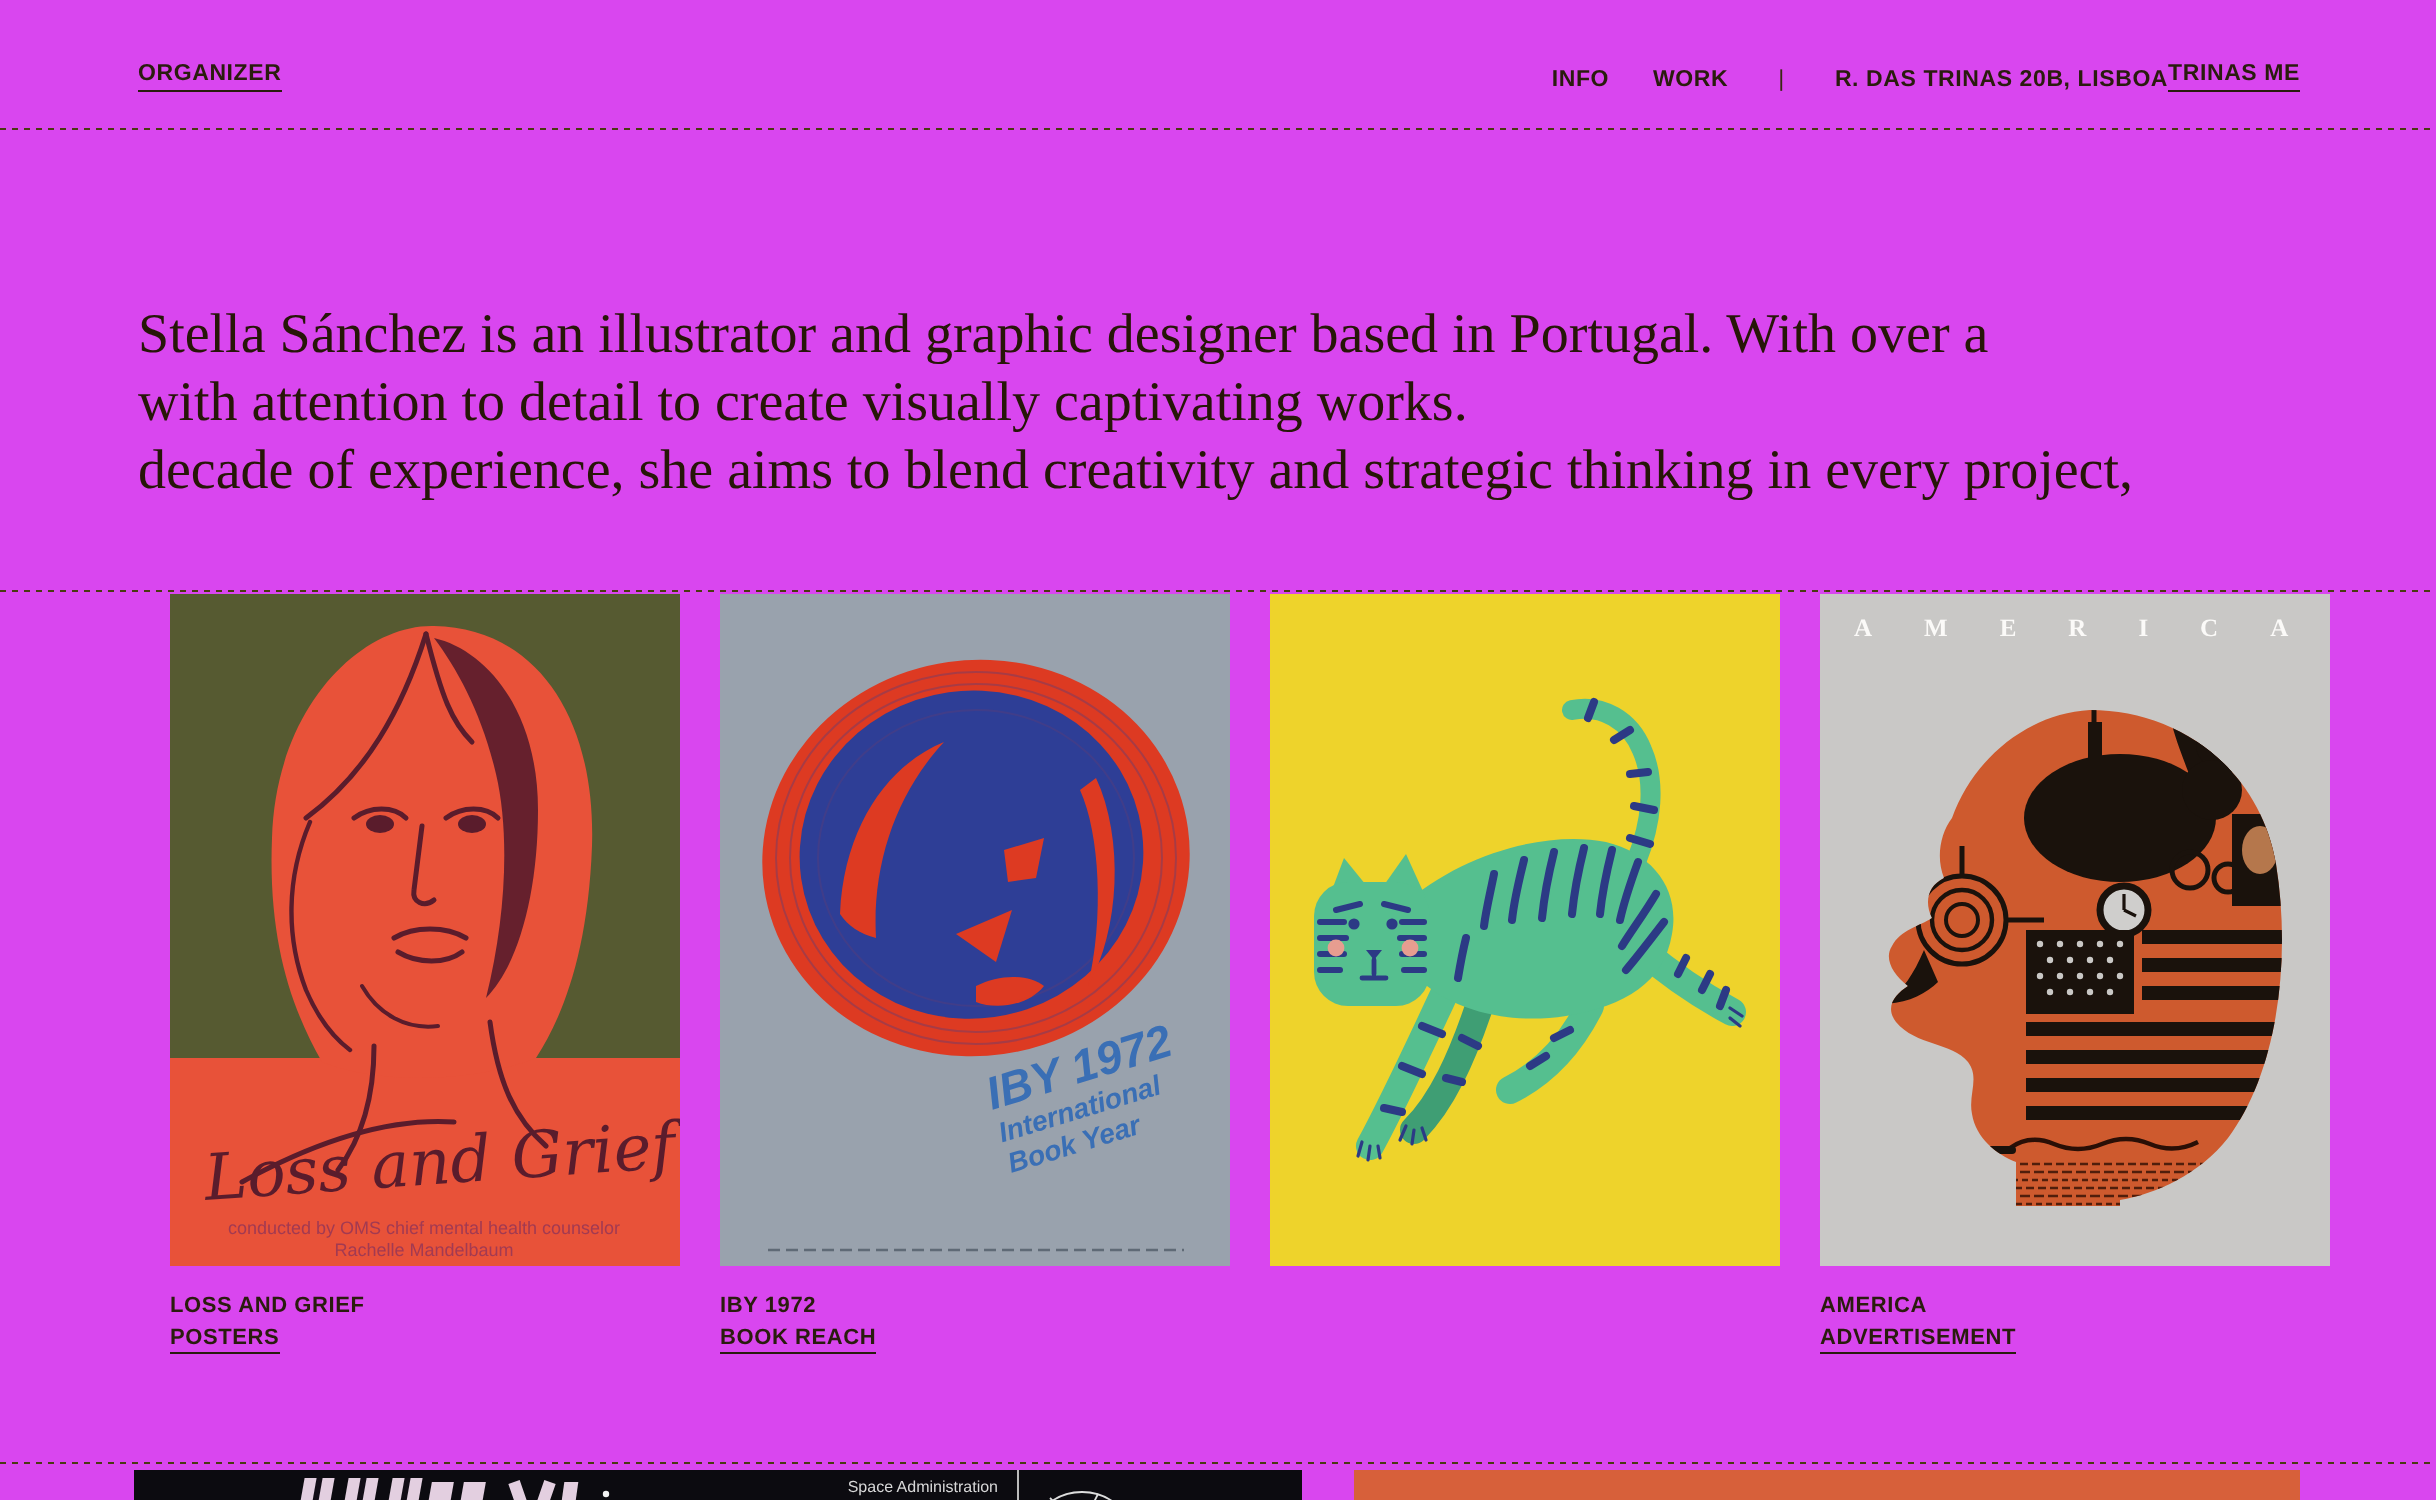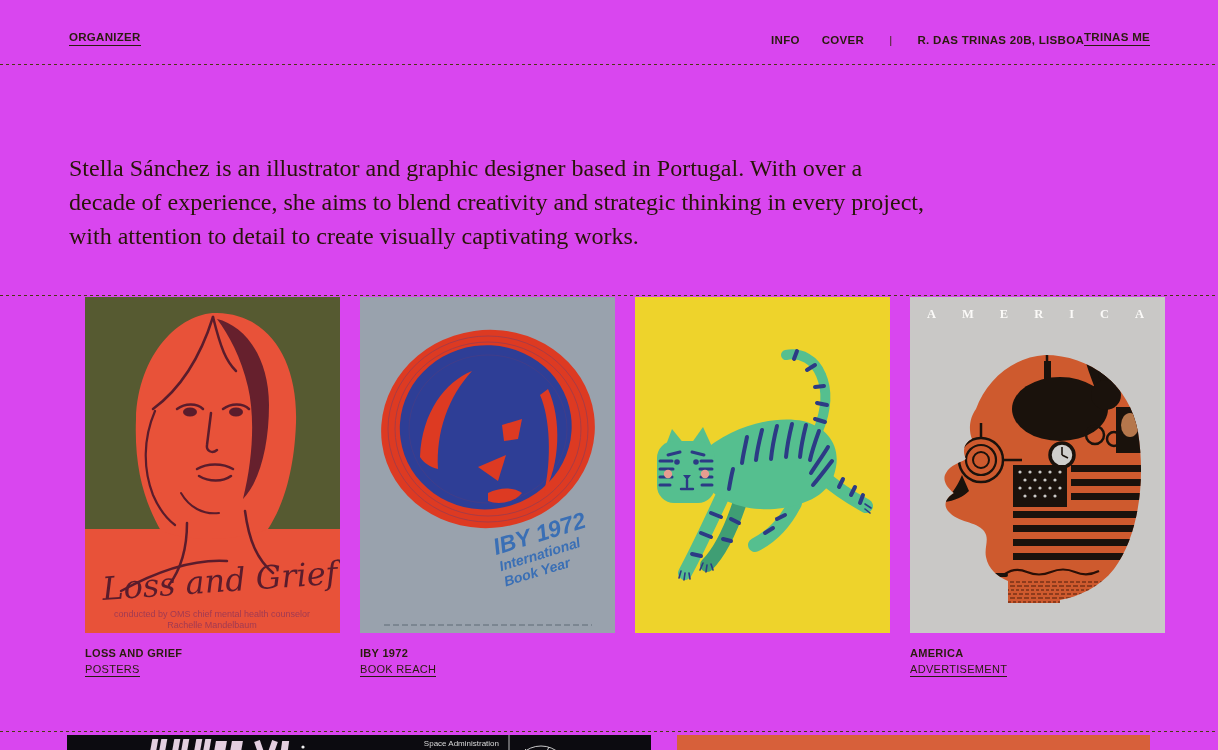--- a/index.html
+++ b/index.html
@@ -35,36 +35,36 @@
   .nav-link { cursor:pointer; text-decoration:none; color:#2a1c0e; }
   .nav-link + .nav-link { margin-left:22px; }
   .nav-divider { margin:0 25px; font-weight:400; color:#3a2a14; }
   .nav-address { }
   .reach { border-bottom:1.5px solid #2a1c0e; padding-bottom:2px; cursor:pointer; text-decoration:none; color:#2a1c0e; }
 
   
   .intro {
     position:absolute; left:69px; top:151px; width:1120px;
     font-family:"Liberation Serif", serif;
-    font-size:24px; line-height:34px; color:#271608;
+    font-size:28px; line-height:34px; color:#271608;
   }
   .intro div { white-space:nowrap; }
 
   
   .row1 { position:absolute; left:69px; top:297px; display:flex; gap:20px; }
   .card { width:255px;padding-left:16px; }
   .poster { width:255px; height:336px; overflow:hidden; cursor:pointer; }
   .poster svg { display:block; width:255px; height:336px; }
   .caption { margin-top:14px; }
   .p-title {
     font-size:11px; font-weight:700; letter-spacing:.3px; color:#2a1c0e; line-height:12px;
   }
   .p-cat {
     display:inline-block; margin-top:4px;
-    font-size:11px; font-weight:400; letter-spacing:.3px; color:#2a1c0e; line-height:12px;
+    font-size:11px; font-weight:700; letter-spacing:.3px; color:#2a1c0e; line-height:12px;
     border-bottom:1.5px solid #2a1c0e; padding-bottom:1px; cursor:pointer; text-decoration:none;
   }
 
   
   .row2-left {
     position:absolute; left:67px; top:735px; width:584px; height:15px;
     overflow:hidden; cursor:pointer; background:#0c0b10;
   }
   .row2-left svg { display:block; }
   .row2-right {
@@ -74,32 +74,32 @@
 </style>
 </head>
 <body>
 
 <div class="canvas">
 
   <div class="header">
     <a class="logo">ORGANIZER</a>
     <div class="nav">
       <a class="nav-link">INFO</a>
-      <a class="nav-link">COVER</a>
+      <a class="nav-link">WORK</a>
       <span class="nav-divider">|</span>
       <span class="nav-address">R. DAS TRINAS 20B, LISBOA</span>
       <a class="reach">TRINAS ME</a>
     </div>
   </div>
   <div class="dashline dash-header"></div>
 
   <div class="intro">
     <div>Stella Sánchez is an illustrator and graphic designer based in Portugal. With over a</div>
+    <div>with attention to detail to create visually captivating works.</div>
     <div>decade of experience, she aims to blend creativity and strategic thinking in every project,</div>
-    <div>with attention to detail to create visually captivating works.</div>
   </div>
 
   <div class="dashline dash-grid"></div>
 
   <div class="row1">
 
     <figure class="card">
       <div class="poster">
         <svg viewBox="0 0 255 336">
           <rect width="255" height="336" fill="#565a31"></rect>

